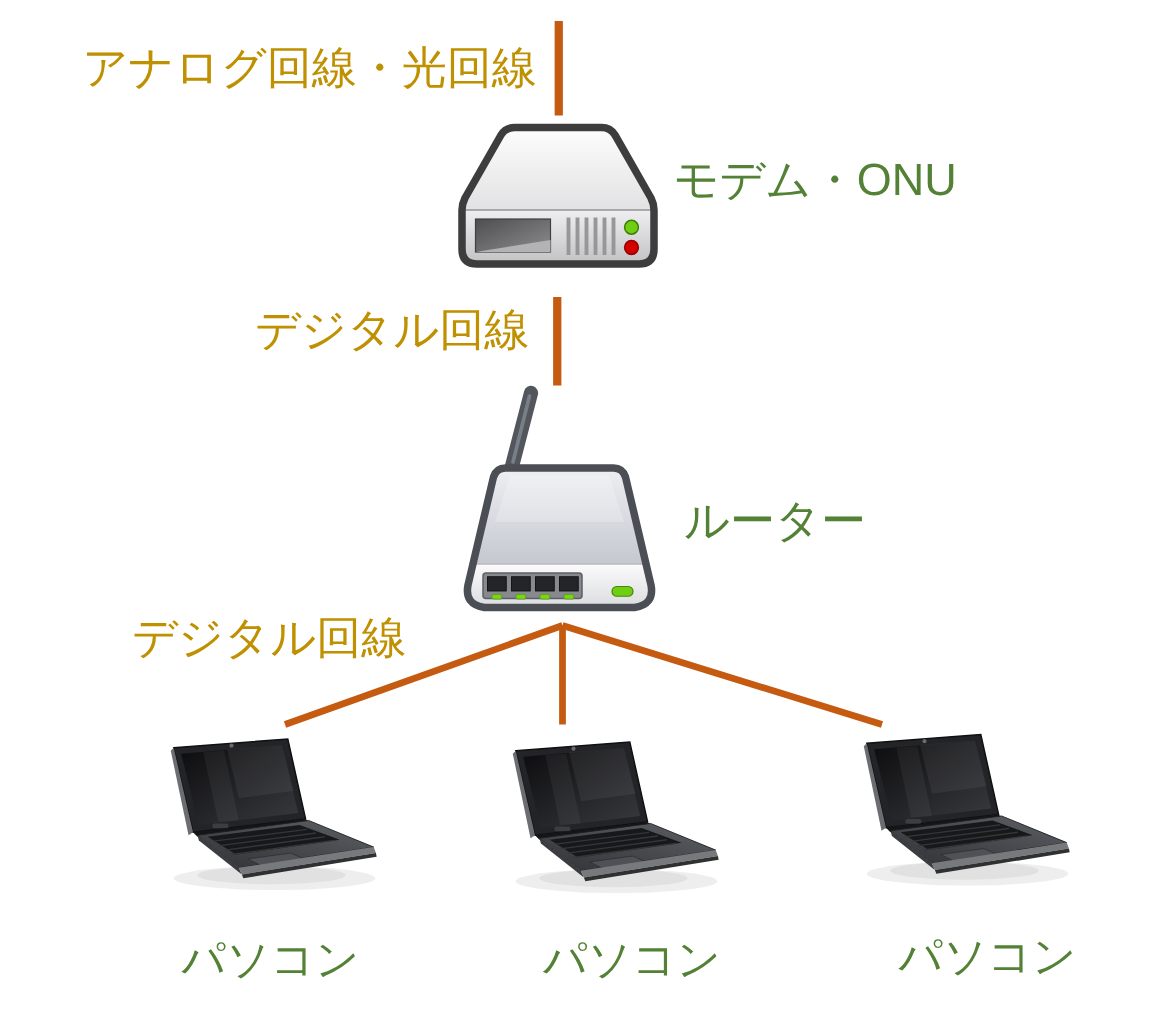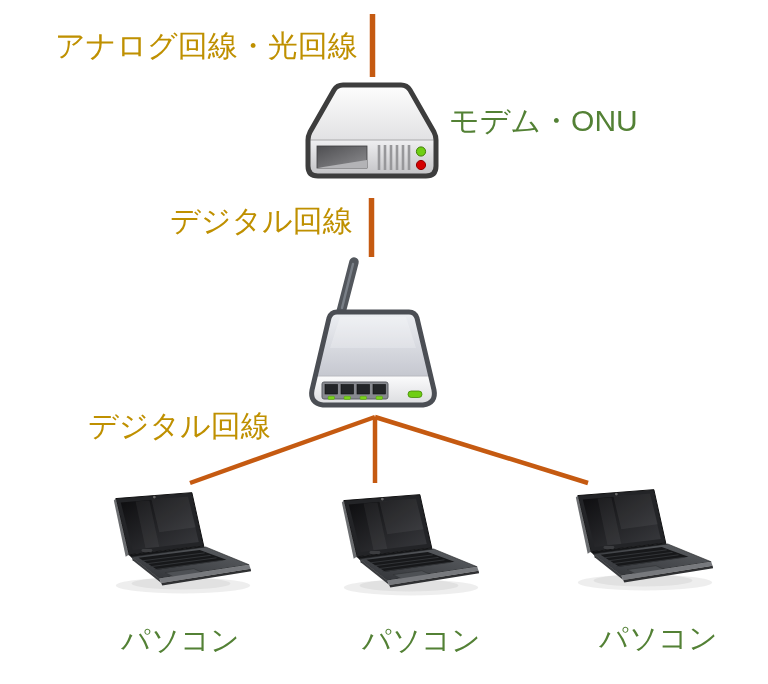--- a/index.html
+++ b/index.html
@@ -76,20 +76,21 @@
     <line class="conn thick" x1="372.5" y1="14" x2="372.5" y2="77"></line>
     <line class="conn thick" x1="371.5" y1="198" x2="371.5" y2="257"></line>
     <line class="conn" x1="375" y1="417" x2="190" y2="483"></line>
     <line class="conn" x1="375" y1="417" x2="375" y2="483"></line>
     <line class="conn" x1="375" y1="417" x2="588" y2="483"></line>
   </svg>
 
   <div class="lbl lbl-gold" style="left:55px;top:26px;">アナログ回線・光回線</div>
   <div class="lbl lbl-green" style="left:449px;top:101px;">モデム・ONU</div>
   <div class="lbl lbl-gold" style="left:170px;top:201px;">デジタル回線</div>
+  <div class="lbl lbl-green" style="left:456px;top:328px;">ルーター</div>
   <div class="lbl lbl-gold" style="left:88px;top:406px;">デジタル回線</div>
 
   <svg class="dev" style="left:302px;top:78px;" width="140" height="112" viewBox="0 0 140 112">
     <path d="M41,7 L99,7 Q105,7 108,12 L132,54 Q134,58 134,62 L134,88 Q134,98 124,98 L16,98 Q6,98 6,88 L6,62 Q6,58 8,54 L32,12 Q35,7 41,7 Z" fill="url(#modemTopG)"></path>
     <path d="M6,62 L134,62 L134,88 Q134,98 124,98 L16,98 Q6,98 6,88 Z" fill="url(#modemFrontG)"></path>
     <line x1="6" y1="62" x2="134" y2="62" stroke="#a9a9ac" stroke-width="1.2"></line>
     <rect x="15" y="68" width="50" height="22" fill="url(#insetG)" stroke="#3f3f41" stroke-width="0.8"></rect>
     <polygon points="15,90 65,82 65,90" fill="#b3b3b6"></polygon>
     <path d="M77,67 L77,92 M83,67 L83,92 M89,67 L89,92 M95,67 L95,92 M101,67 L101,92 M107,67 L107,92" stroke="#97979a" stroke-width="2.6"></path>
     <circle cx="119" cy="73.5" r="4.6" fill="#6fce13" stroke="#3f7d04" stroke-width="1"></circle>

